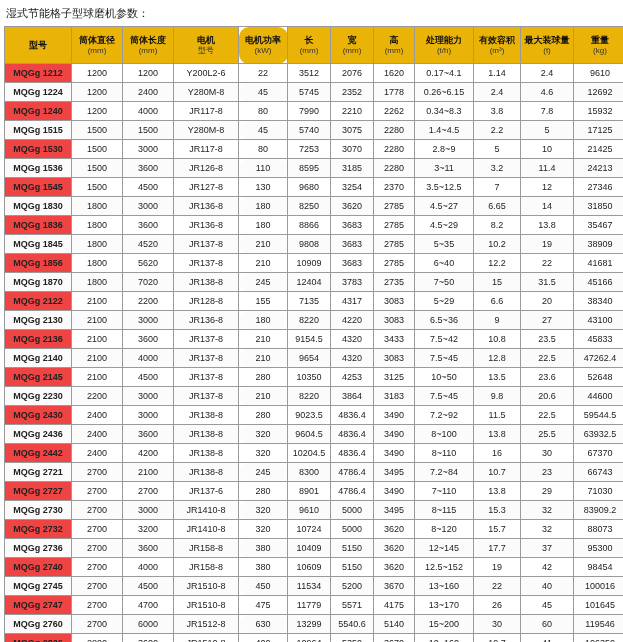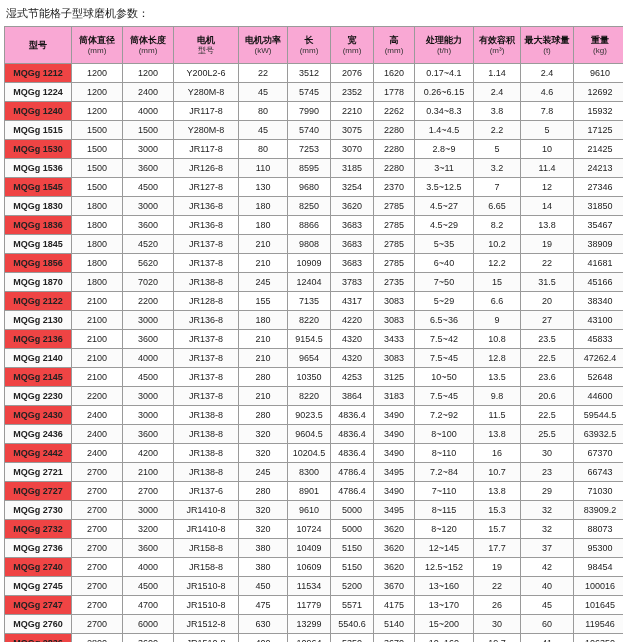--- a/index.html
+++ b/index.html
@@ -48,21 +48,21 @@
     text-align: center;
     vertical-align: middle;
     font-size: 9px;
     padding: 0;
     height: 18px;
     line-height: 11px;
     overflow: hidden;
     white-space: nowrap;
   }
   table.spec thead th {
-    background: #f9a8d4;
+    background: #eab308;
     font-weight: bold;
     font-size: 9px;
     color: #111111;
     height: 34px;
     padding: 1px 0;
   }
   table.spec thead th .unit {
     display: block;
     font-weight: normal;
     font-size: 8px;
@@ -79,21 +79,21 @@
     background: #ef4444;
     font-size: 9px;
   }
   table.spec tbody tr:nth-child(even) td {
     background: #fbfbfb;
   }
   .col-0 { width: 66px; }
   .col-1 { width: 50px; }
   .col-2 { width: 50px; }
   .col-3 { width: 64px; }
-  .col-4 { width: 48px; }
+  .col-4 { width: 48px; border-radius: 10px; }
   .col-5 { width: 42px; }
   .col-6 { width: 42px; }
   .col-7 { width: 40px; }
   .col-8 { width: 58px; margin-left: 28px; }
   .col-9 { width: 46px; }
   .col-10 { width: 52px; margin-top: 36px; }
   .col-11 { width: 52px; }
 </style>
 </head>
 <body>

